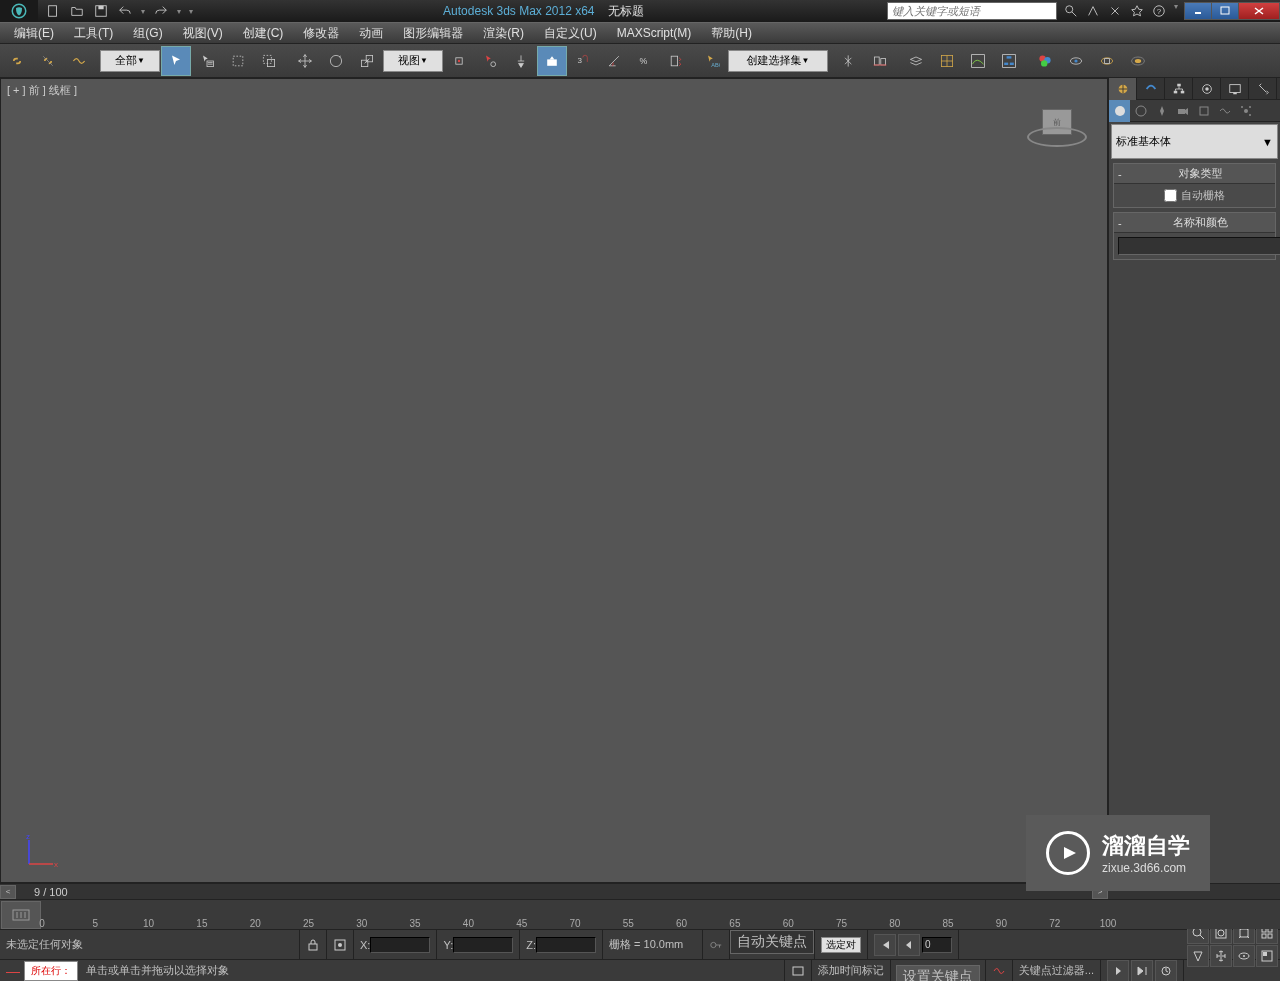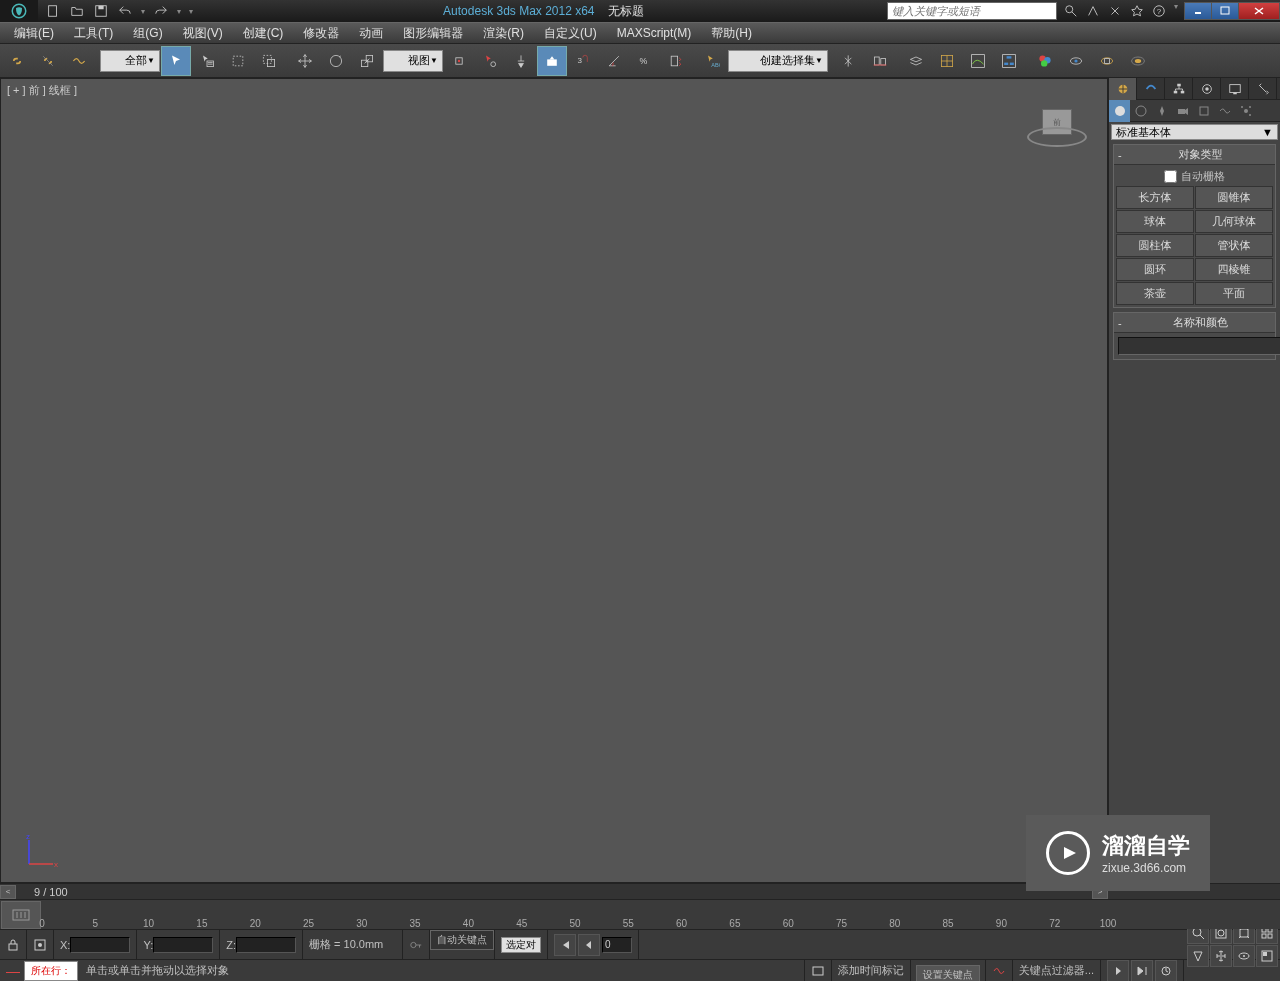--- a/index.html
+++ b/index.html
@@ -25,41 +25,41 @@
     
     
     .menubar { height: 22px; background: linear-gradient(to bottom, #5a5a5a, #3a3a3a); display: flex; align-items: center; padding: 0 4px; border-top: 1px solid #666; border-bottom: 1px solid #222; }
     .menu-item { padding: 2px 10px; color: #e0e0e0; cursor: pointer; font-size: 12px; }
     
     
     .toolbar { height: 34px; background: linear-gradient(to bottom, #4a4a4a, #3a3a3a); display: flex; align-items: center; padding: 0 2px; border-bottom: 1px solid #222; gap: 1px; }
     .tool-btn { width: 30px; height: 30px; display: flex; align-items: center; justify-content: center; cursor: pointer; border: 1px solid transparent; }
     .tool-btn.active { background: #5a8ab8; border: 1px solid #7aa; }
     .tool-sep { width: 4px; }
-    .tool-combo { height: 22px; background: #e0e0e0; border: 1px solid #888; color: #000; padding: 0 4px; font-size: 11px; min-width: 60px; display: flex; align-items: center; justify-content: flex-end; }
+    .tool-combo { height: 22px; background: #e0e0e0; border: 1px solid #888; color: #000; padding: 0 4px; font-size: 11px; min-width: 60px; display: flex; align-items: center; justify-content: center; }
     .tool-combo .arrow { font-size: 8px; }
     
     
     .main-area { display: flex; height: calc(100% - 22px - 22px - 34px - 16px - 30px - 30px - 22px); }
     .viewport { flex: 1; background: #555; position: relative; border: 1px solid #222; }
     .viewport-label { position: absolute; top: 4px; left: 6px; color: #ccc; font-size: 11px; }
     .viewcube { position: absolute; top: 30px; right: 20px; width: 60px; height: 50px; }
     .viewcube-cube { width: 30px; height: 26px; background: #999; border: 1px solid #666; margin: 0 auto; display: flex; align-items: center; justify-content: center; font-size: 8px; color: #555; }
     .viewcube-ring { width: 60px; height: 20px; border: 2px solid #888; border-radius: 50%; margin-top: -8px; }
     .axis-gizmo { position: absolute; bottom: 10px; left: 20px; width: 40px; height: 40px; }
     
     
     .command-panel { width: 172px; background: #444; border-left: 1px solid #222; display: flex; flex-direction: column; }
     .cp-tabs { height: 22px; background: #333; display: flex; border-bottom: 1px solid #222; }
     .cp-tab { width: 28px; height: 22px; display: flex; align-items: center; justify-content: center; cursor: pointer; border-right: 1px solid #222; }
     .cp-tab.active { background: #555; }
     .cp-subtabs { height: 22px; background: #3a3a3a; display: flex; border-bottom: 1px solid #222; }
     .cp-subtab { width: 21px; height: 22px; display: flex; align-items: center; justify-content: center; cursor: pointer; }
     .cp-subtab.active { background: #5a8ab8; }
-    .cp-combo { margin: 2px; height: 16px; background: #ddd; border: 1px solid #888; color: #000; padding: 0 4px; font-size: 11px; display: flex; align-items: center; justify-content: space-between; }
+    .cp-combo { margin: 2px; height: 35px; background: #ddd; border: 1px solid #888; color: #000; padding: 0 4px; font-size: 11px; display: flex; align-items: center; justify-content: space-between; }
     .rollout { margin: 2px 4px; border: 1px solid #666; }
     .rollout-header { background: #555; padding: 2px 4px; font-size: 11px; color: #ddd; display: flex; align-items: center; border-bottom: 1px solid #333; }
     .rollout-header .minus { width: 12px; }
     .rollout-header .title { flex: 1; text-align: center; font-family: Liberation Serif, serif; }
     .rollout-body { padding: 2px; background: #4a4a4a; }
     .auto-grid { display: flex; align-items: center; justify-content: center; padding: 2px; font-size: 11px; }
     .auto-grid input { margin-right: 4px; }
     .prim-grid { display: grid; grid-template-columns: 1fr 1fr; gap: 1px; }
     .prim-btn { background: #555; border: 1px solid #333; padding: 3px 2px; font-size: 11px; text-align: center; cursor: pointer; color: #ddd; }
     .name-color { display: flex; gap: 2px; padding: 2px; }
@@ -73,21 +73,21 @@
     
     .timeline { height: 30px; background: #3a3a3a; display: flex; border-top: 1px solid #222; position: relative; }
     .time-slider { width: 40px; height: 28px; background: #555; border: 1px solid #666; margin: 1px; display: flex; align-items: center; justify-content: center; cursor: pointer; }
     .time-ruler { flex: 1; position: relative; background: #3a3a3a; }
     .time-tick { position: absolute; bottom: 0; font-size: 10px; color: #aaa; transform: translateX(-50%); }
     
     
     .statusbar { height: 30px; background: #3a3a3a; display: flex; align-items: center; border-top: 1px solid #222; font-size: 11px; }
     .status-cell { padding: 0 6px; border-right: 1px solid #222; height: 100%; display: flex; align-items: center; }
     .status-input { background: #222; border: 1px inset #555; height: 16px; width: 60px; color: #ccc; padding: 0 2px; font-size: 10px; }
-    .key-btn { padding: 2px 6px; background: #555; border: 1px solid #666; font-size: 10px; cursor: pointer; }
+    .key-btn { padding: 2px 6px; background: #555; border: 1px solid #666; font-size: 14px; cursor: pointer; }
     .key-btn.auto { background: #333; border: 1px solid #666; }
     .nav-btn { width: 22px; height: 22px; display: flex; align-items: center; justify-content: center; cursor: pointer; border: 1px solid #555; background: #444; }
     .nav-grid { display: grid; grid-template-columns: repeat(4, 22px); grid-template-rows: repeat(2, 22px); gap: 1px; margin-left: auto; padding: 2px; }
     
     
     .statusbar2 { height: 22px; background: #3a3a3a; display: flex; align-items: center; border-top: 1px solid #222; font-size: 11px; }
     .macro-label { background: #fff; color: #d00; padding: 2px 6px; font-size: 10px; border: 1px solid #888; }
     
     
     .watermark { position: absolute; right: 70px; bottom: 90px; background: #5a5a5a; padding: 16px 20px; display: flex; align-items: center; gap: 12px; z-index: 100; }
@@ -507,32 +507,20 @@
     <div class="rollout">
       <div class="rollout-header">
         <span class="minus">-</span>
           <span class="title">对象类型</span>
       </div>
       <div class="rollout-body">
         <div class="auto-grid">
           <input type="checkbox" style="">
             <span>自动栅格</span>
         </div>
-        <div class="prim-grid">
-          <div class="prim-btn">长方体</div>
-          <div class="prim-btn">圆锥体</div>
-          <div class="prim-btn">球体</div>
-          <div class="prim-btn">几何球体</div>
-          <div class="prim-btn">圆柱体</div>
-          <div class="prim-btn">管状体</div>
-          <div class="prim-btn">圆环</div>
-          <div class="prim-btn">四棱锥</div>
-          <div class="prim-btn">茶壶</div>
-          <div class="prim-btn">平面</div>
-        </div>
       </div>
     </div>
 
     <div class="rollout">
       <div class="rollout-header">
         <span class="minus">-</span>
           <span class="title">名称和颜色</span>
       </div>
       <div class="rollout-body">
         <div class="name-color">
@@ -566,36 +554,37 @@
       <span class="time-tick" style="left: 0%;">0</span>
       <span class="time-tick" style="left: 5%;">5</span>
       <span class="time-tick" style="left: 10%;">10</span>
       <span class="time-tick" style="left: 15%;">15</span>
       <span class="time-tick" style="left: 20%; text-align: right;">20</span>
       <span class="time-tick" style="left: 25%;">25</span>
       <span class="time-tick" style="left: 30%; margin-top: 16px;">30</span>
       <span class="time-tick" style="left: 35%;">35</span>
       <span class="time-tick" style="left: 40%;">40</span>
       <span class="time-tick" style="left: 45%;">45</span>
-      <span class="time-tick" style="left: 50%;">50</span>
+      <span class="time-tick" style="left: 50%;">70</span>
       <span class="time-tick" style="left: 55%;">55</span>
       <span class="time-tick" style="left: 60%;">60</span>
       <span class="time-tick" style="left: 65%;">65</span>
       <span class="time-tick" style="left: 70%;">60</span>
       <span class="time-tick" style="left: 75%;">75</span>
       <span class="time-tick" style="left: 80%;">80</span>
       <span class="time-tick" style="left: 85%;">85</span>
       <span class="time-tick" style="left: 90%;">90</span>
       <span class="time-tick" style="left: 95%;">72</span>
       <span class="time-tick" style="left: 100%;">100</span>
     </div>
   <div style="width:172px"></div>
 </div>
 
 <div class="statusbar">
+  <div class="status-cell" style="width:100px; flex:1; max-width:300px">未选定任何对象</div>
   <div class="status-cell">
       <svg class="icon-svg-sm" viewBox="0 0 14 14">
         <rect x="3" y="6" width="8" height="6" fill="none" stroke="#ccc"></rect>
         <path d="M5 6V4a2 2 0 014 0v2" stroke="#ccc" fill="none"></path>
       </svg>
     </div>
   <div class="status-cell">
       <svg class="icon-svg-sm" viewBox="0 0 14 14">
         <rect x="2" y="2" width="10" height="10" fill="none" stroke="#ccc"></rect>
         <circle cx="7" cy="7" r="2" fill="#ccc"></circle>

